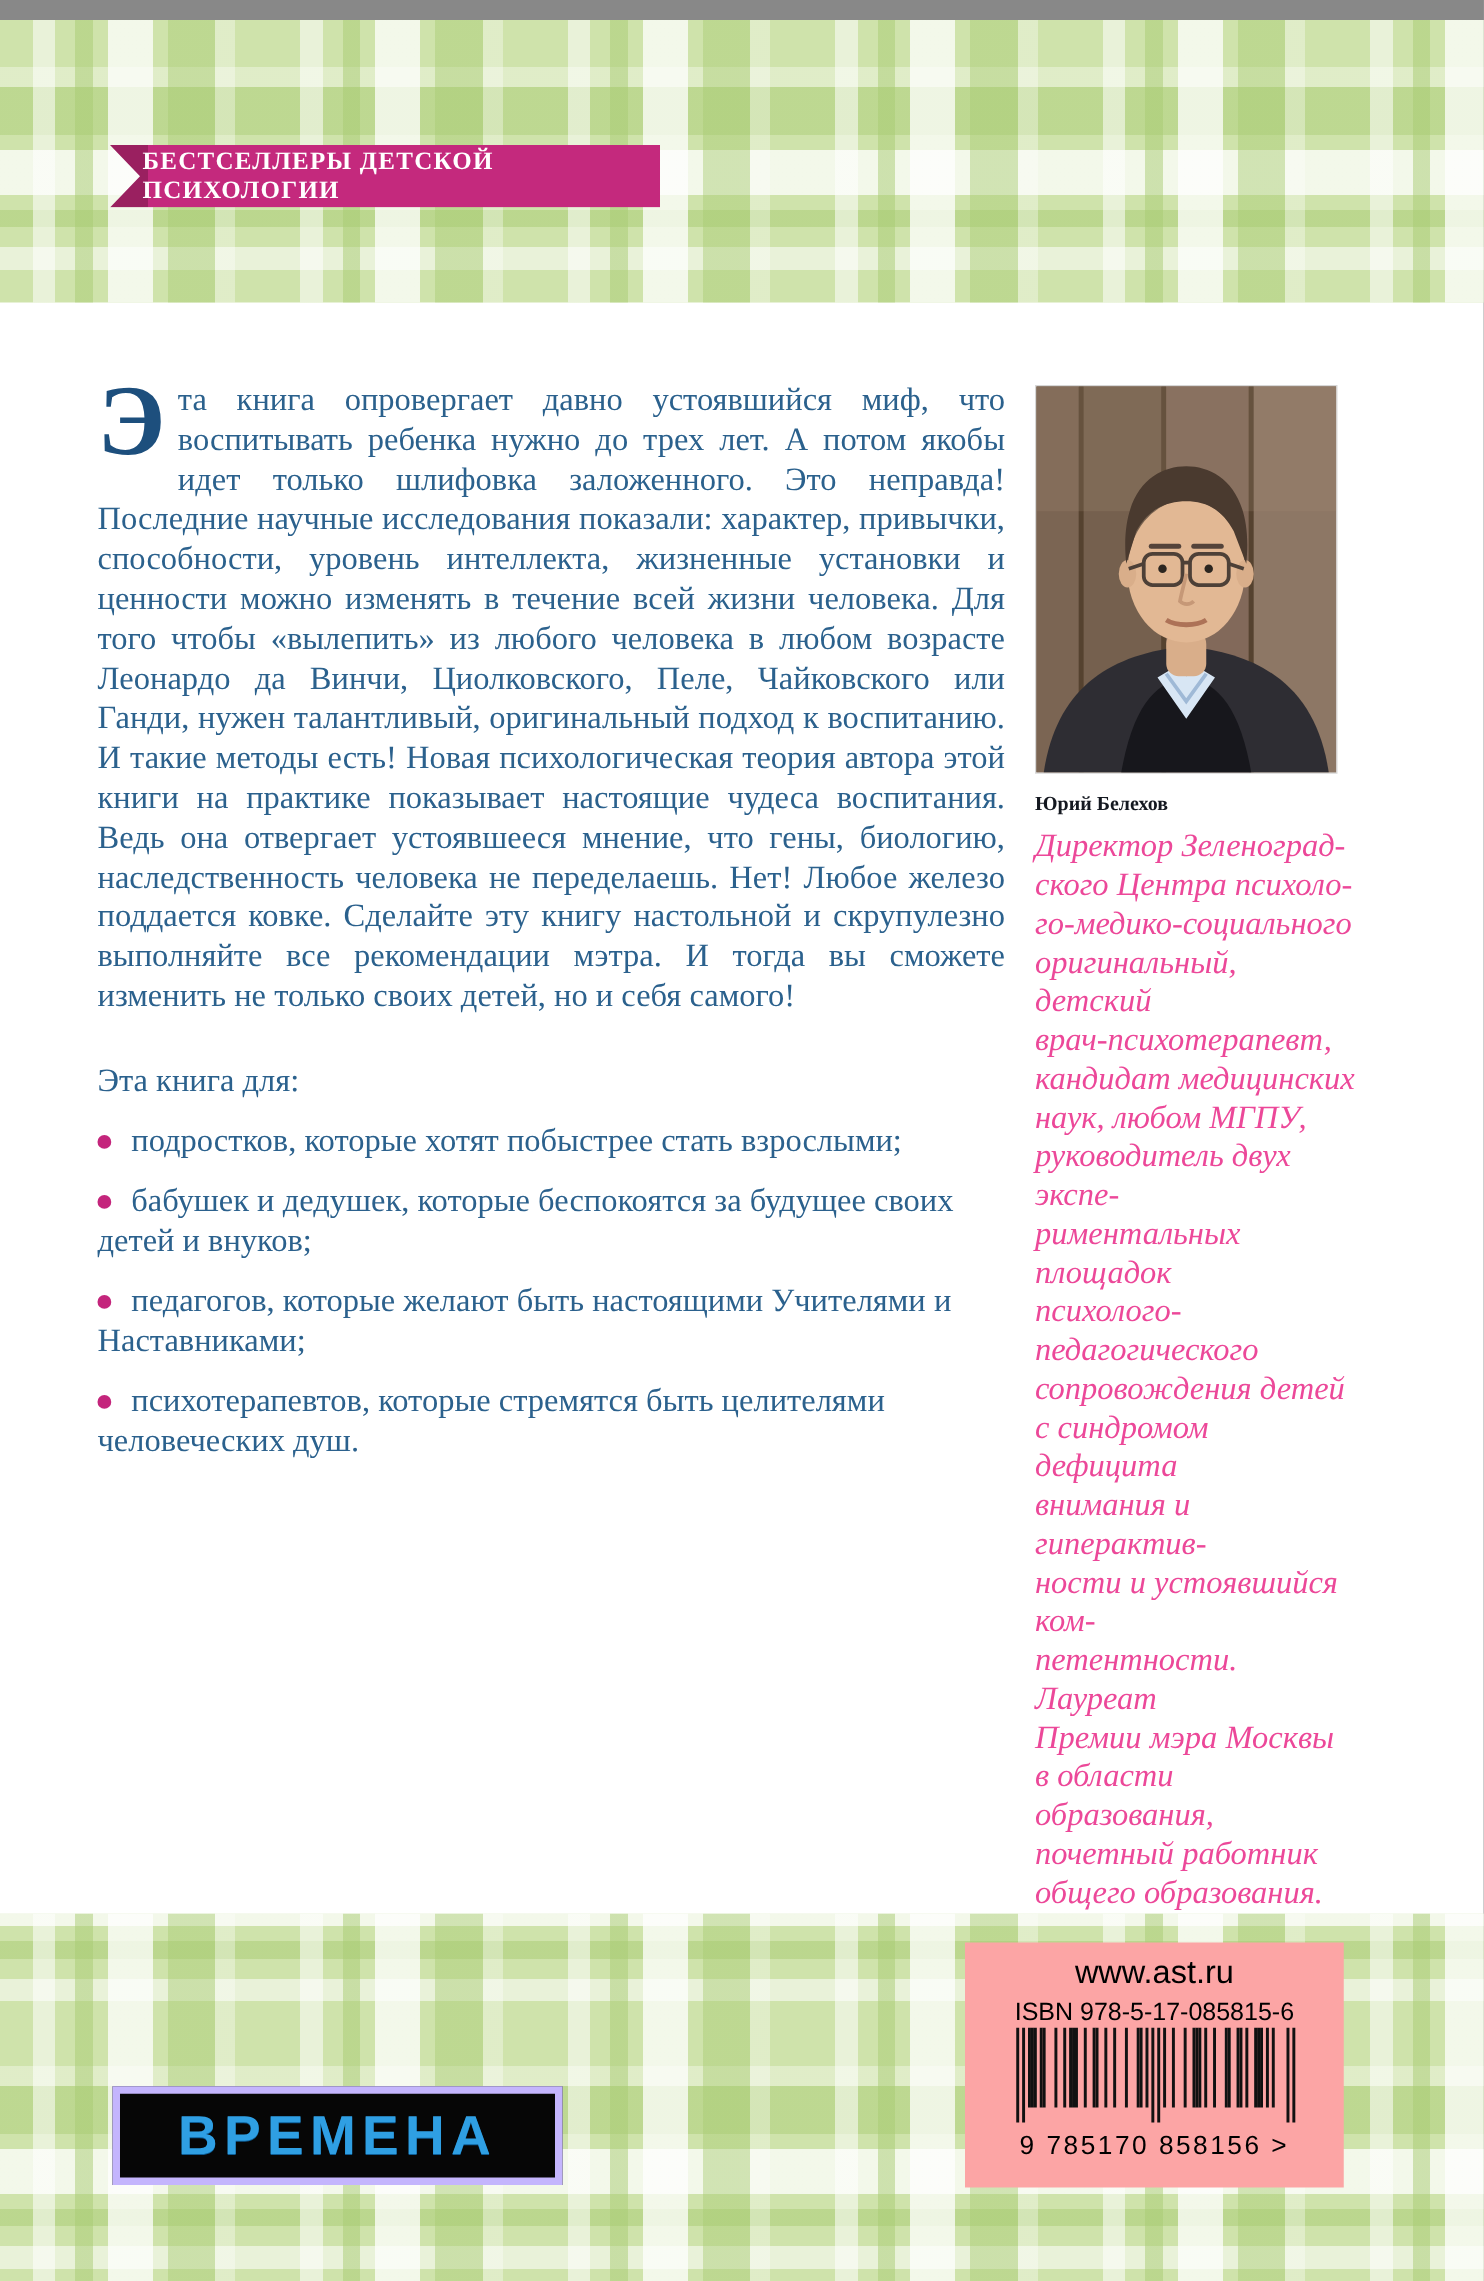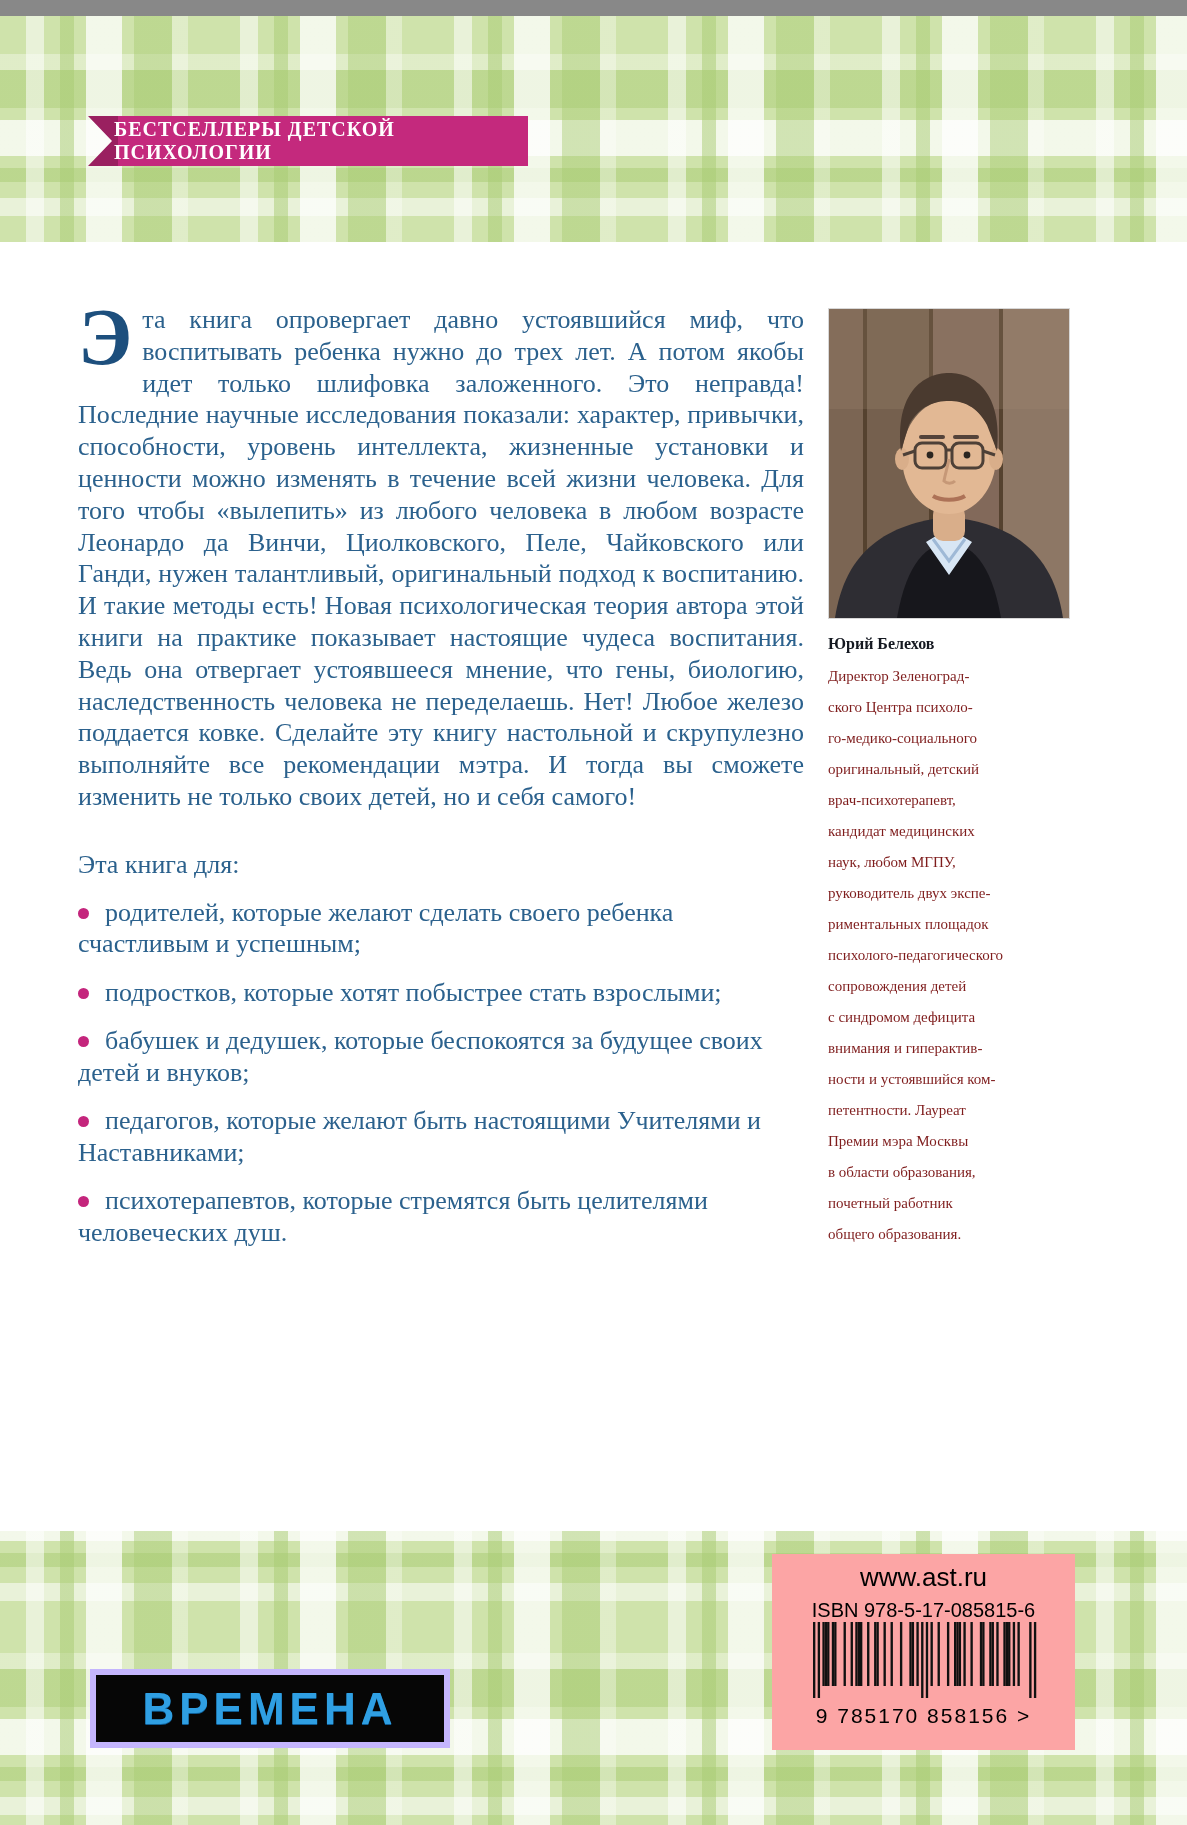--- a/index.html
+++ b/index.html
@@ -50,21 +50,21 @@
   .list-title{margin:36px 0 0 0;font-size:26px;line-height:31px;}
   ul.audience{margin:16px 0 0 0;padding:0;list-style:none;font-size:26px;line-height:31.5px;}
   ul.audience li{margin-top:17px;}
   ul.audience .dot{display:inline-block;width:11px;height:11px;border-radius:50%;
                    background:#c4257c;margin-right:16px;vertical-align:2px;}
 
   
   .side-col{position:absolute;left:828px;top:292px;width:256px;}
   .photo{width:242px;height:311px;border:1px solid #d7d7d7;box-sizing:border-box;}
   .author-name{margin-top:16px;font-size:16px;font-weight:bold;color:#141820;}
-  .bio{margin-top:8px;font-size:15px;line-height:31px;color:#7f1d1d;}
+  .bio{margin-top:8px;font-size:26px;font-style:italic;line-height:31px;color:#ec4899;}
 
   
   .logo-box{position:absolute;left:90px;top:1653px;width:360px;height:79px;background:#060606;
     border:6px solid #c4b5fd;box-sizing:border-box;display:flex;align-items:center;justify-content:center;}
   .logo-box span{font-family:"Liberation Sans",sans-serif;font-weight:bold;font-size:44px;
     letter-spacing:5px;color:#2f9fe3;text-shadow:0 1px 0 #0d5c94;}
   .isbn-box{position:absolute;left:772px;top:1538px;width:303px;height:196px;background:#fca5a5;
     text-align:center;font-family:"Liberation Sans",sans-serif;color:#000;box-sizing:border-box;padding-top:8px;}
   .website{font-size:26px;}
   .isbn{font-size:20px;margin-top:6px;}
@@ -78,21 +78,20 @@
   <div class="plaid plaid-top">
     <div class="ribbon">
       <span>БЕСТСЕЛЛЕРЫ ДЕТСКОЙ ПСИХОЛОГИИ</span>
     </div>
   </div>
 
   <div class="main-col">
     <p class="lead"><span class="dropcap">Э</span><span>та книга опровергает давно устоявшийся миф, что воспитывать ребенка нужно до трех лет. А потом якобы идет только шлифовка заложенного. Это неправда! Последние научные исследования показали: характер, привычки, способности, уровень интеллекта, жизненные установки и ценности можно изменять в течение всей жизни человека. Для того чтобы «вылепить» из любого человека в любом возрасте Леонардо да Винчи, Циолковского, Пеле, Чайковского или Ганди, нужен талантливый, оригинальный подход к воспитанию. И такие методы есть! Новая психологическая теория автора этой книги на практике показывает настоящие чудеса воспитания. Ведь она отвергает устоявшееся мнение, что гены, биологию, наследственность человека не переделаешь. Нет! Любое железо поддается ковке. Сделайте эту книгу настольной и скрупулезно выполняйте все рекомендации мэтра. И тогда вы сможете изменить не только своих детей, но и себя самого!</span></p>
     <p class="list-title">Эта книга для:</p>
     <ul class="audience">
-        <li><span class="dot"></span><span>родителей, которые желают сделать своего ребенка счастливым и успешным;</span></li>
         <li><span class="dot"></span><span>подростков, которые хотят побыстрее стать взрослыми;</span></li>
         <li><span class="dot"></span><span>бабушек и дедушек, которые беспокоятся за будущее своих детей и внуков;</span></li>
         <li><span class="dot"></span><span>педагогов, которые желают быть настоящими Учителями и Наставниками;</span></li>
         <li><span class="dot"></span><span>психотерапевтов, которые стремятся быть целителями человеческих душ.</span></li>
       </ul>
   </div>
 
   <div class="side-col">
     <div class="photo">
       <svg width="240" height="309" viewBox="0 0 240 309" xmlns="http://www.w3.org/2000/svg">

